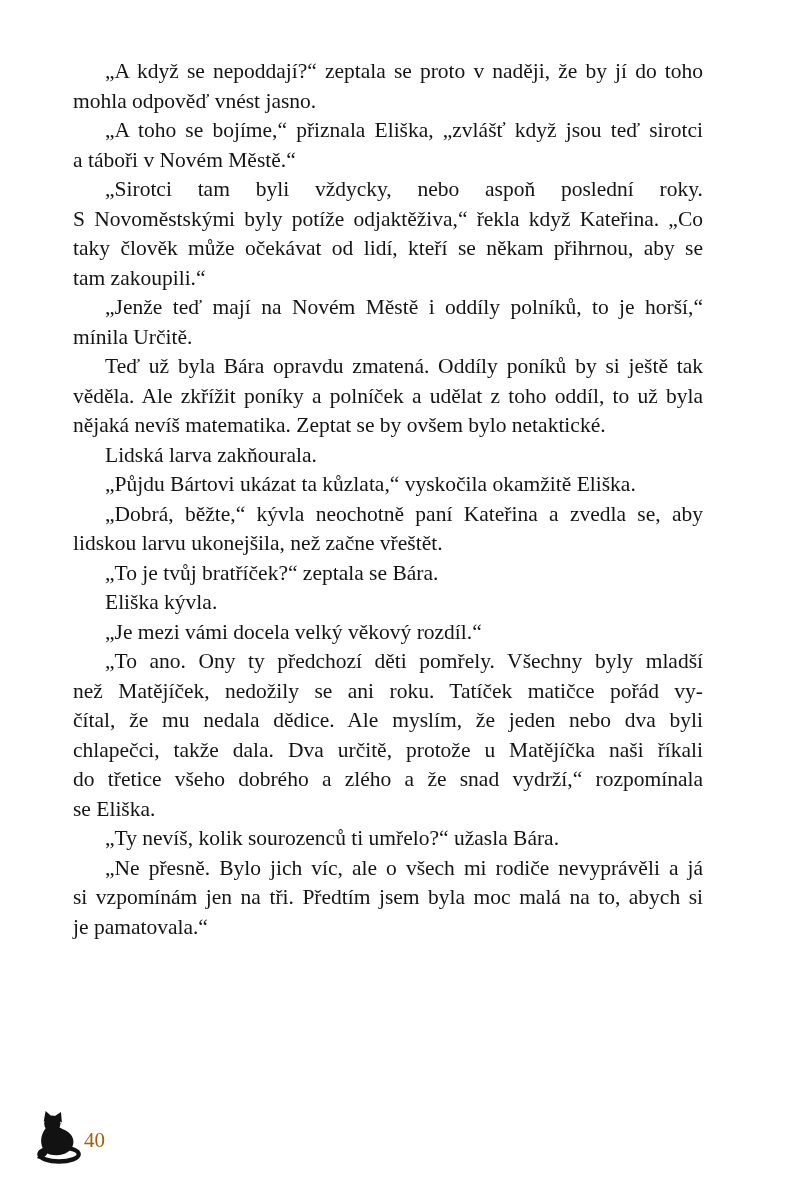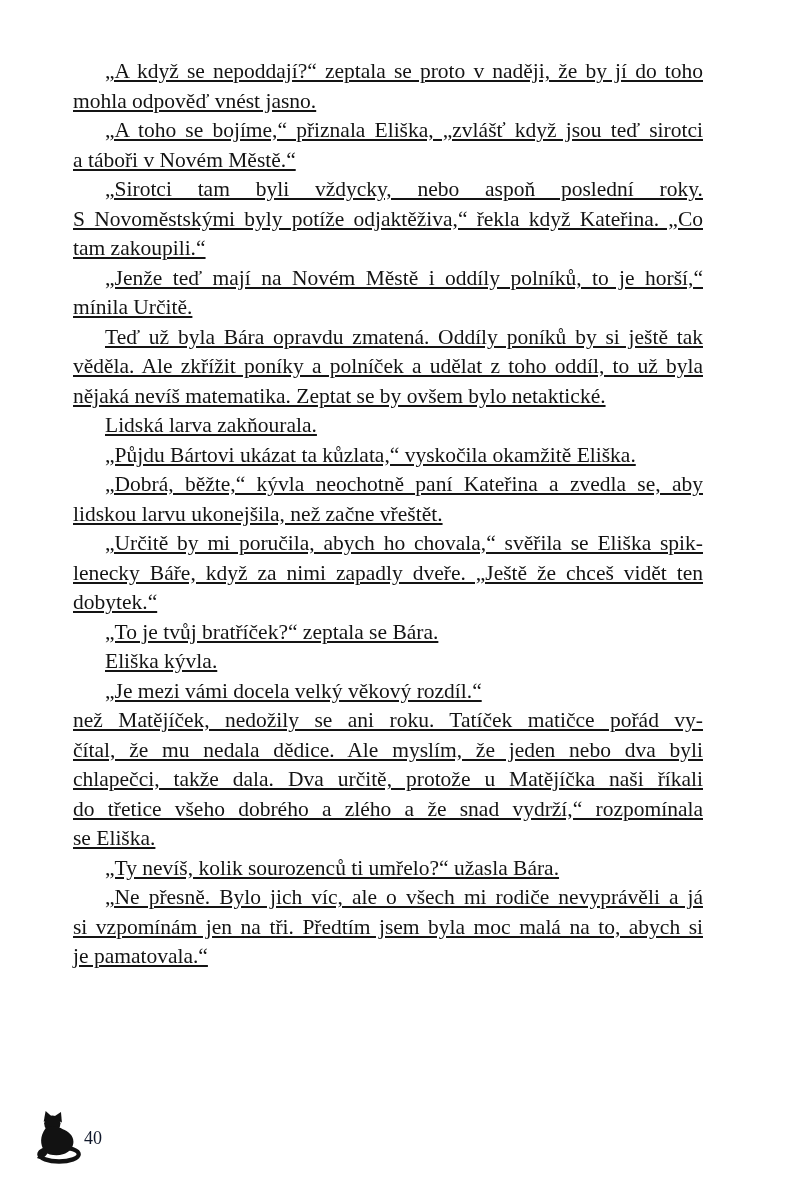--- a/index.html
+++ b/index.html
@@ -19,34 +19,33 @@
     font-size: 21.5px;
     line-height: 29.5px;
   }
   .para { margin: 0; padding: 0; }
   .line {
     display: block;
     height: 29.5px;
     white-space: nowrap;
     text-align: justify;
     text-align-last: justify;
-    text-decoration: underline;
   }
   .line.last { text-align-last: left; }
   .line.first { text-indent: 32px; }
   .footer-cat {
     position: absolute;
     left: 36px; top: 1110px;
     width: 48px; height: 54px;
   }
   .page-number {
     position: absolute;
     left: 84px; top: 1128px;
-    font-size: 18px;
-    color: #0f172a;
+    font-size: 21px;
+    color: #a16207;
     text-align: right;
   }
 </style>
 </head>
 <body>
 
 <div class="page">
 
   <div class="text-block">
 
@@ -57,20 +56,21 @@
 
 
     <p class="para">
       <span class="line first just">„A toho se bojíme,“ přiznala Eliška, „zvlášť když jsou teď sirotci</span>
       <span class="line last">a táboři v Novém Městě.“</span>
     </p>
 
     <p class="para">
       <span class="line first just">„Sirotci tam byli vždycky, nebo aspoň poslední roky.</span>
       <span class="line just">S Novoměstskými byly potíže odjaktěživa,“ řekla když Kateřina. „Co</span>
+      <span class="line just">taky člověk může očekávat od lidí, kteří se někam přihrnou, aby se</span>
       <span class="line last">tam zakoupili.“</span>
     </p>
 
     <p class="para">
       <span class="line first just">„Jenže teď mají na Novém Městě i oddíly polníků, to je horší,“</span>
       <span class="line last">mínila Určitě.</span>
     </p>
 
     <p class="para">
       <span class="line first just">Teď už byla Bára opravdu zmatená. Oddíly poníků by si ještě tak</span>
@@ -84,39 +84,35 @@
 
     <p class="para">
       <span class="line first last">„Půjdu Bártovi ukázat ta kůzlata,“ vyskočila okamžitě Eliška.</span>
     </p>
 
     <p class="para">
       <span class="line first just">„Dobrá, běžte,“ kývla neochotně paní Kateřina a zvedla se, aby</span>
       <span class="line last">lidskou larvu ukonejšila, než začne vřeštět.</span>
     </p>
 
-    <p class="para">
-      <span class="line first just">„Určitě by mi poručila, abych ho chovala,“ svěřila se Eliška spik-</span>
-      <span class="line just">lenecky Báře, když za nimi zapadly dveře. „Ještě že chceš vidět ten</span>
-      <span class="line last">dobytek.“</span>
-    </p>
 
     <p class="para">
       <span class="line first last">„To je tvůj bratříček?“ zeptala se Bára.</span>
     </p>
 
     <p class="para">
       <span class="line first last">Eliška kývla.</span>
     </p>
 
     <p class="para">
       <span class="line first last">„Je mezi vámi docela velký věkový rozdíl.“</span>
     </p>
 
     <p class="para">
+      <span class="line first just">„To ano. Ony ty předchozí děti pomřely. Všechny byly mladší</span>
       <span class="line just">než Matějíček, nedožily se ani roku. Tatíček matičce pořád vy-</span>
       <span class="line just">čítal, že mu nedala dědice. Ale myslím, že jeden nebo dva byli</span>
       <span class="line just">chlapečci, takže dala. Dva určitě, protože u Matějíčka naši říkali</span>
       <span class="line just">do třetice všeho dobrého a zlého a že snad vydrží,“ rozpomínala</span>
       <span class="line last">se Eliška.</span>
     </p>
 
     <p class="para">
       <span class="line first last">„Ty nevíš, kolik sourozenců ti umřelo?“ užasla Bára.</span>
     </p>

